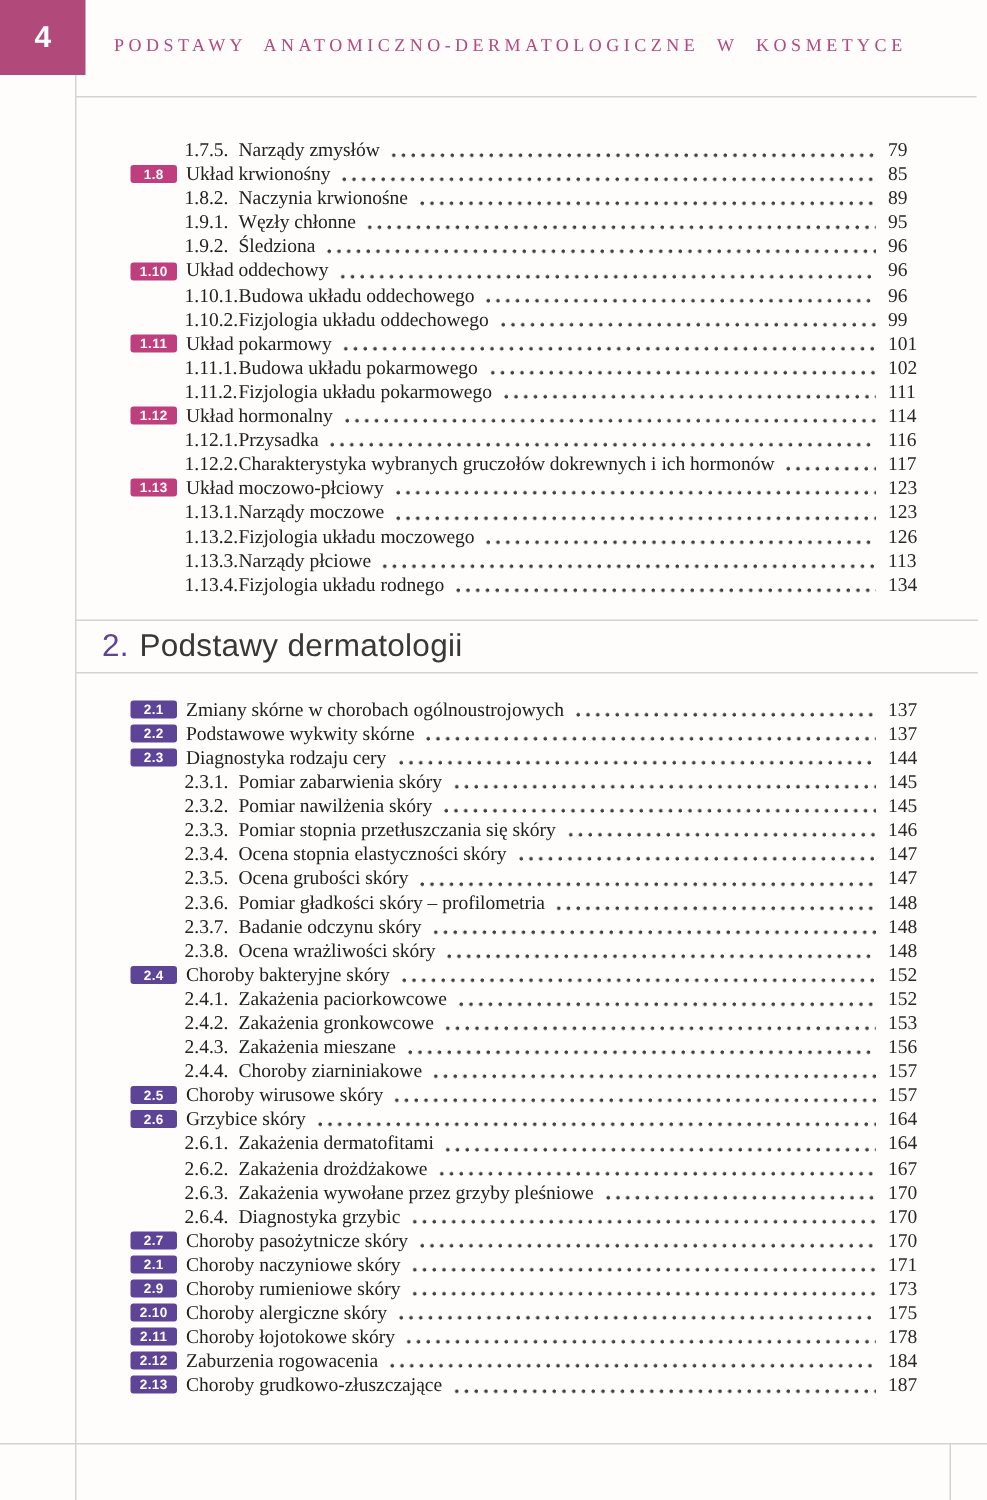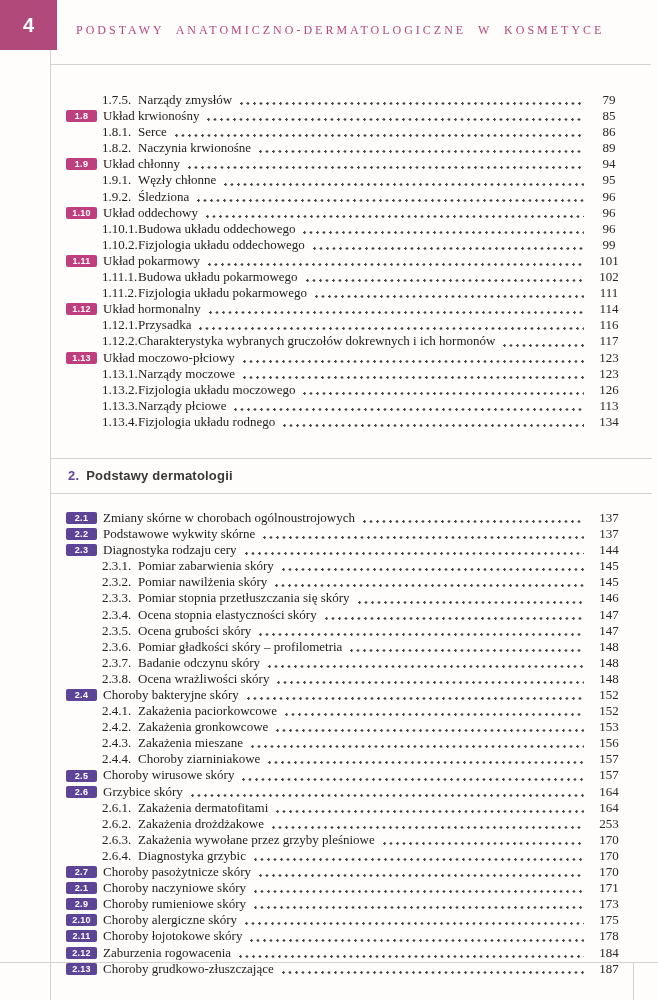--- a/index.html
+++ b/index.html
@@ -29,46 +29,47 @@
   .bottom-rule { position:absolute; left:0; right:0; top:962px; height:1px; background:#d6d2cd; }
   .vline-right { position:absolute; left:633px; top:962px; bottom:0; width:1px; background:#d6d2cd; }
 
   
   .content { position:absolute; left:66px; top:92px; width:560px; }
 
   .toc-row {
     display:flex; align-items:baseline;
     height:16.1px; font-size:13px; line-height:16px; color:#24201e;
     white-space:nowrap;
+    margin-left:21px;
   }
   .sub-row { padding-left:36px; }
   .sub-num { width:36px; flex:0 0 36px; }
   .badge {
     flex:0 0 31px; width:31px; height:12px; margin-right:6px; align-self:center;
     border-radius:2px; color:#fff;
     font-family:"Liberation Sans", sans-serif; font-weight:bold; font-size:9px;
     letter-spacing:0.3px;
     display:flex; align-items:center; justify-content:center;
   }
   .part1 .badge { background:var(--c-badge1,#bf3f7e); }
   .part2 .badge { background:var(--c-badge2,#5d4496); }
   .entry-title { flex:0 0 auto; }
   .leader {
     flex:1 1 auto; align-self:flex-end; height:3px; margin:0 8px 3px 8px;
     background-image:radial-gradient(circle at 1.5px 1.5px, #42403e 1.05px, transparent 1.4px);
     background-size:6.5px 3px; background-repeat:repeat-x;
   }
-  .pagenum { flex:0 0 34px; width:34px; text-align:center; color:#2a2624; }
+  .pagenum { flex:0 0 34px; width:34px; text-align:left; color:#2a2624; }
 
   
   .section-heading {
-    margin:28px -26px 16px -16px;
+    margin:15px -26px 16px -16px;
     border-top:1px solid #d6d2cd; border-bottom:1px solid #d6d2cd;
     padding:4px 0 4px 18px; line-height:26px;
-    font-family:"Liberation Sans", sans-serif; font-weight:bold; font-size:13px;
+    font-family:"Liberation Sans", sans-serif; font-weight:normal; font-size:21px;
     color:#3a3735; letter-spacing:0.2px;
   }
   .sec-num { color:var(--c-badge2,#5d4496); margin-right:7px; }
 </style>
 </head>
 <body>
 
 <div class="page">
 
   <div class="corner-box">
@@ -91,36 +92,24 @@
     <span class="leader"></span>
     <span class="pagenum">79</span>
   </div>
         <div class="toc-row badge-row">
     <span class="badge">1.8</span>
     <span class="entry-title">Układ krwionośny</span>
     <span class="leader"></span>
     <span class="pagenum">85</span>
   </div>
         <div class="toc-row sub-row">
-    <span class="sub-num">1.8.1.</span>
-    <span class="entry-title">Serce</span>
-    <span class="leader"></span>
-    <span class="pagenum">86</span>
-  </div>
-        <div class="toc-row sub-row">
     <span class="sub-num">1.8.2.</span>
     <span class="entry-title">Naczynia krwionośne</span>
     <span class="leader"></span>
     <span class="pagenum">89</span>
-  </div>
-        <div class="toc-row badge-row">
-    <span class="badge">1.9</span>
-    <span class="entry-title">Układ chłonny</span>
-    <span class="leader"></span>
-    <span class="pagenum">94</span>
   </div>
         <div class="toc-row sub-row">
     <span class="sub-num">1.9.1.</span>
     <span class="entry-title">Węzły chłonne</span>
     <span class="leader"></span>
     <span class="pagenum">95</span>
   </div>
         <div class="toc-row sub-row">
     <span class="sub-num">1.9.2.</span>
     <span class="entry-title">Śledziona</span>
@@ -329,21 +318,21 @@
         <div class="toc-row sub-row">
     <span class="sub-num">2.6.1.</span>
     <span class="entry-title">Zakażenia dermatofitami</span>
     <span class="leader"></span>
     <span class="pagenum">164</span>
   </div>
         <div class="toc-row sub-row">
     <span class="sub-num">2.6.2.</span>
     <span class="entry-title">Zakażenia drożdżakowe</span>
     <span class="leader"></span>
-    <span class="pagenum">253</span>
+    <span class="pagenum">167</span>
   </div>
         <div class="toc-row sub-row">
     <span class="sub-num">2.6.3.</span>
     <span class="entry-title">Zakażenia wywołane przez grzyby pleśniowe</span>
     <span class="leader"></span>
     <span class="pagenum">170</span>
   </div>
         <div class="toc-row sub-row">
     <span class="sub-num">2.6.4.</span>
     <span class="entry-title">Diagnostyka grzybic</span>

